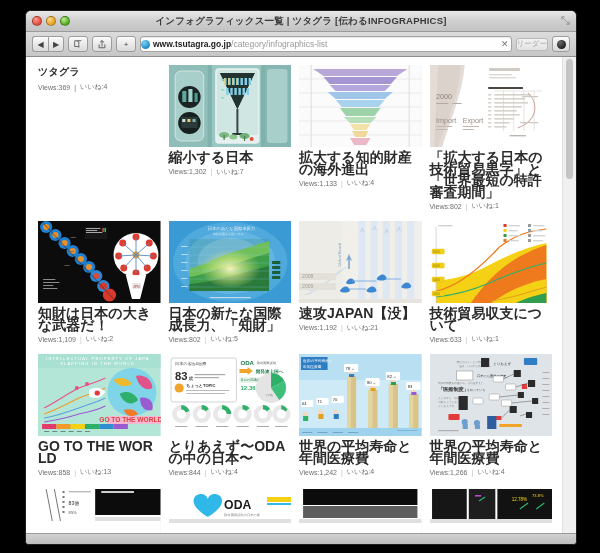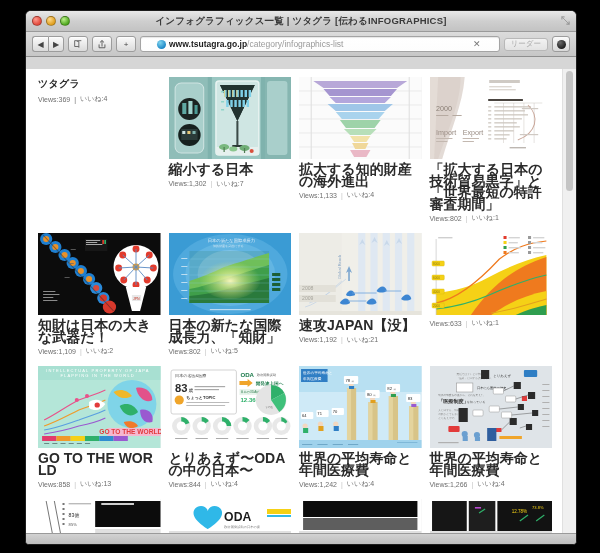--- a/index.html
+++ b/index.html
@@ -112,21 +112,21 @@
   .tb-btn.wide { width: 20px; }
 
   #urlbar {
     flex: 1 1 auto;
     height: 16px;
     background: linear-gradient(to bottom, #ffffff 0%, #fdfdfd 100%);
     border: 1px solid #a4a4a4;
     border-radius: 3px;
     display: flex;
     align-items: center;
-    padding: 0 16px;
+    padding: 0 0;
     box-sizing: border-box;
     gap: 3px;
     box-shadow: 0 1px 1px rgba(0,0,0,0.10) inset;
   }
   #site-favicon {
     width: 9px; height: 9px;
     border-radius: 50%;
     background: radial-gradient(circle at 35% 30%, #7fd4ef, #1783c4 75%);
     flex: 0 0 auto;
   }
@@ -139,21 +139,21 @@
   }
   #url-text .host { color: #1b1b1b; font-weight: bold; }
   #stop-icon {
     font-size: 9px;
     color: #777;
     flex: 0 0 auto;
     padding-right: 2px;
   }
   #reader-btn {
     height: 13px;
-    padding: 0 6px;
+    padding: 0 0;
     border: 1px solid #b8b8b8;
     border-radius: 3px;
     background: linear-gradient(to bottom, #f2f2f2, #e3e3e3);
     font-size: 7.5px;
     color: #a9a9a9;
     display: flex;
     align-items: center;
     box-sizing: border-box;
     flex: 0 0 auto;
   }
@@ -172,21 +172,20 @@
     background: radial-gradient(circle at 35% 30%, #6a6a6a, #1c1c1c 75%);
   }
 
   
   #viewport {
     flex: 1 1 auto;
     background: #22c55e;
     position: relative;
     overflow: hidden;
     display: flex;
-    margin-top: 12px;
   }
   #page {
     flex: 1 1 auto;
     background: #ffffff;
     overflow: hidden;
     position: relative;
   }
   #page-inner {
     padding: 8px 10px 0 12px;
   }
@@ -732,20 +731,21 @@
                     <rect x="96" y="8" width="3" height="3" fill="#9a9a9a"></rect>
                       <rect x="101" y="9" width="9" height="1.4" fill="#d4d4d4"></rect>
                     <rect x="96" y="13" width="3" height="3" fill="#9a9a9a"></rect>
                       <rect x="101" y="14" width="12" height="1.4" fill="#d4d4d4"></rect>
                     <rect x="96" y="18" width="3" height="3" fill="#9a9a9a"></rect>
                       <rect x="101" y="19" width="10" height="1.4" fill="#d4d4d4"></rect>
                   </g>
                   <rect x="8" y="4" width="14" height="1.4" fill="#cfcfcf"></rect>
                 </svg>
               </div>
+              <div class="card-title">技術貿易収支について</div>
               <div class="card-meta">
                 <span>Views:633</span>
                 <span class="sep">|</span>
                 <span>いいね:1</span>
               </div>
             </div>
 
             <div class="cell">
               <div class="thumb">
                 <svg viewBox="0 0 120 82" preserveAspectRatio="none">

